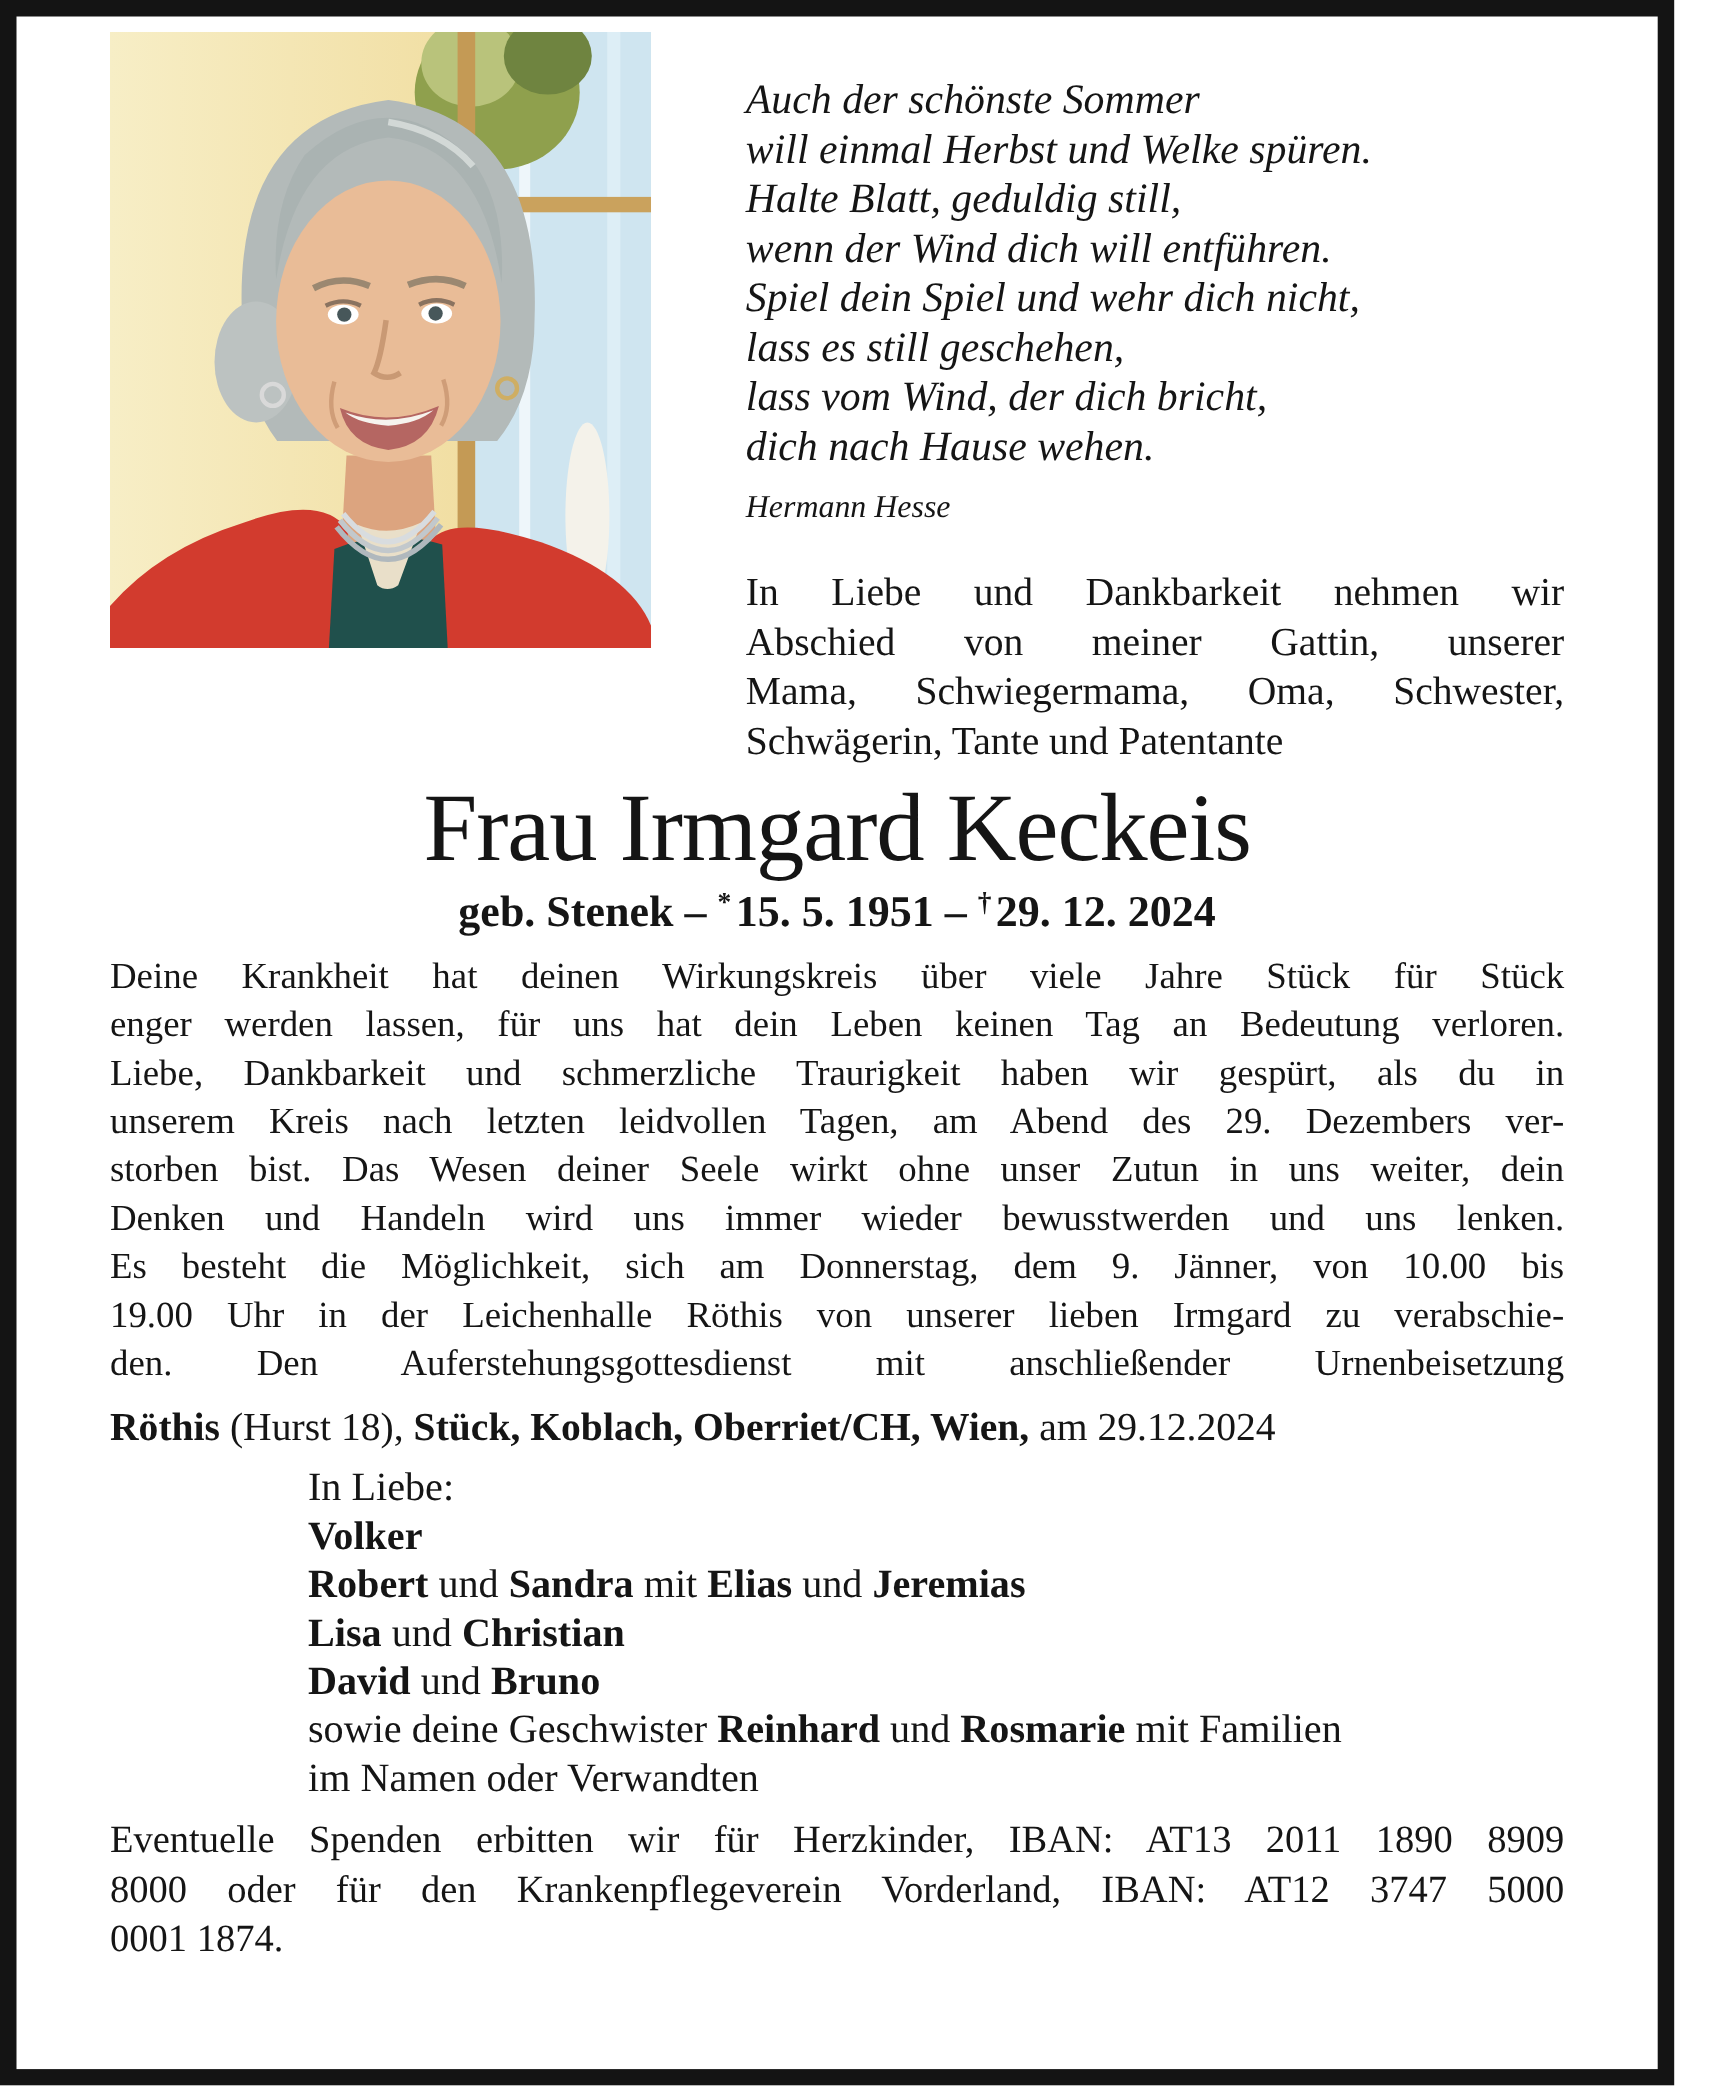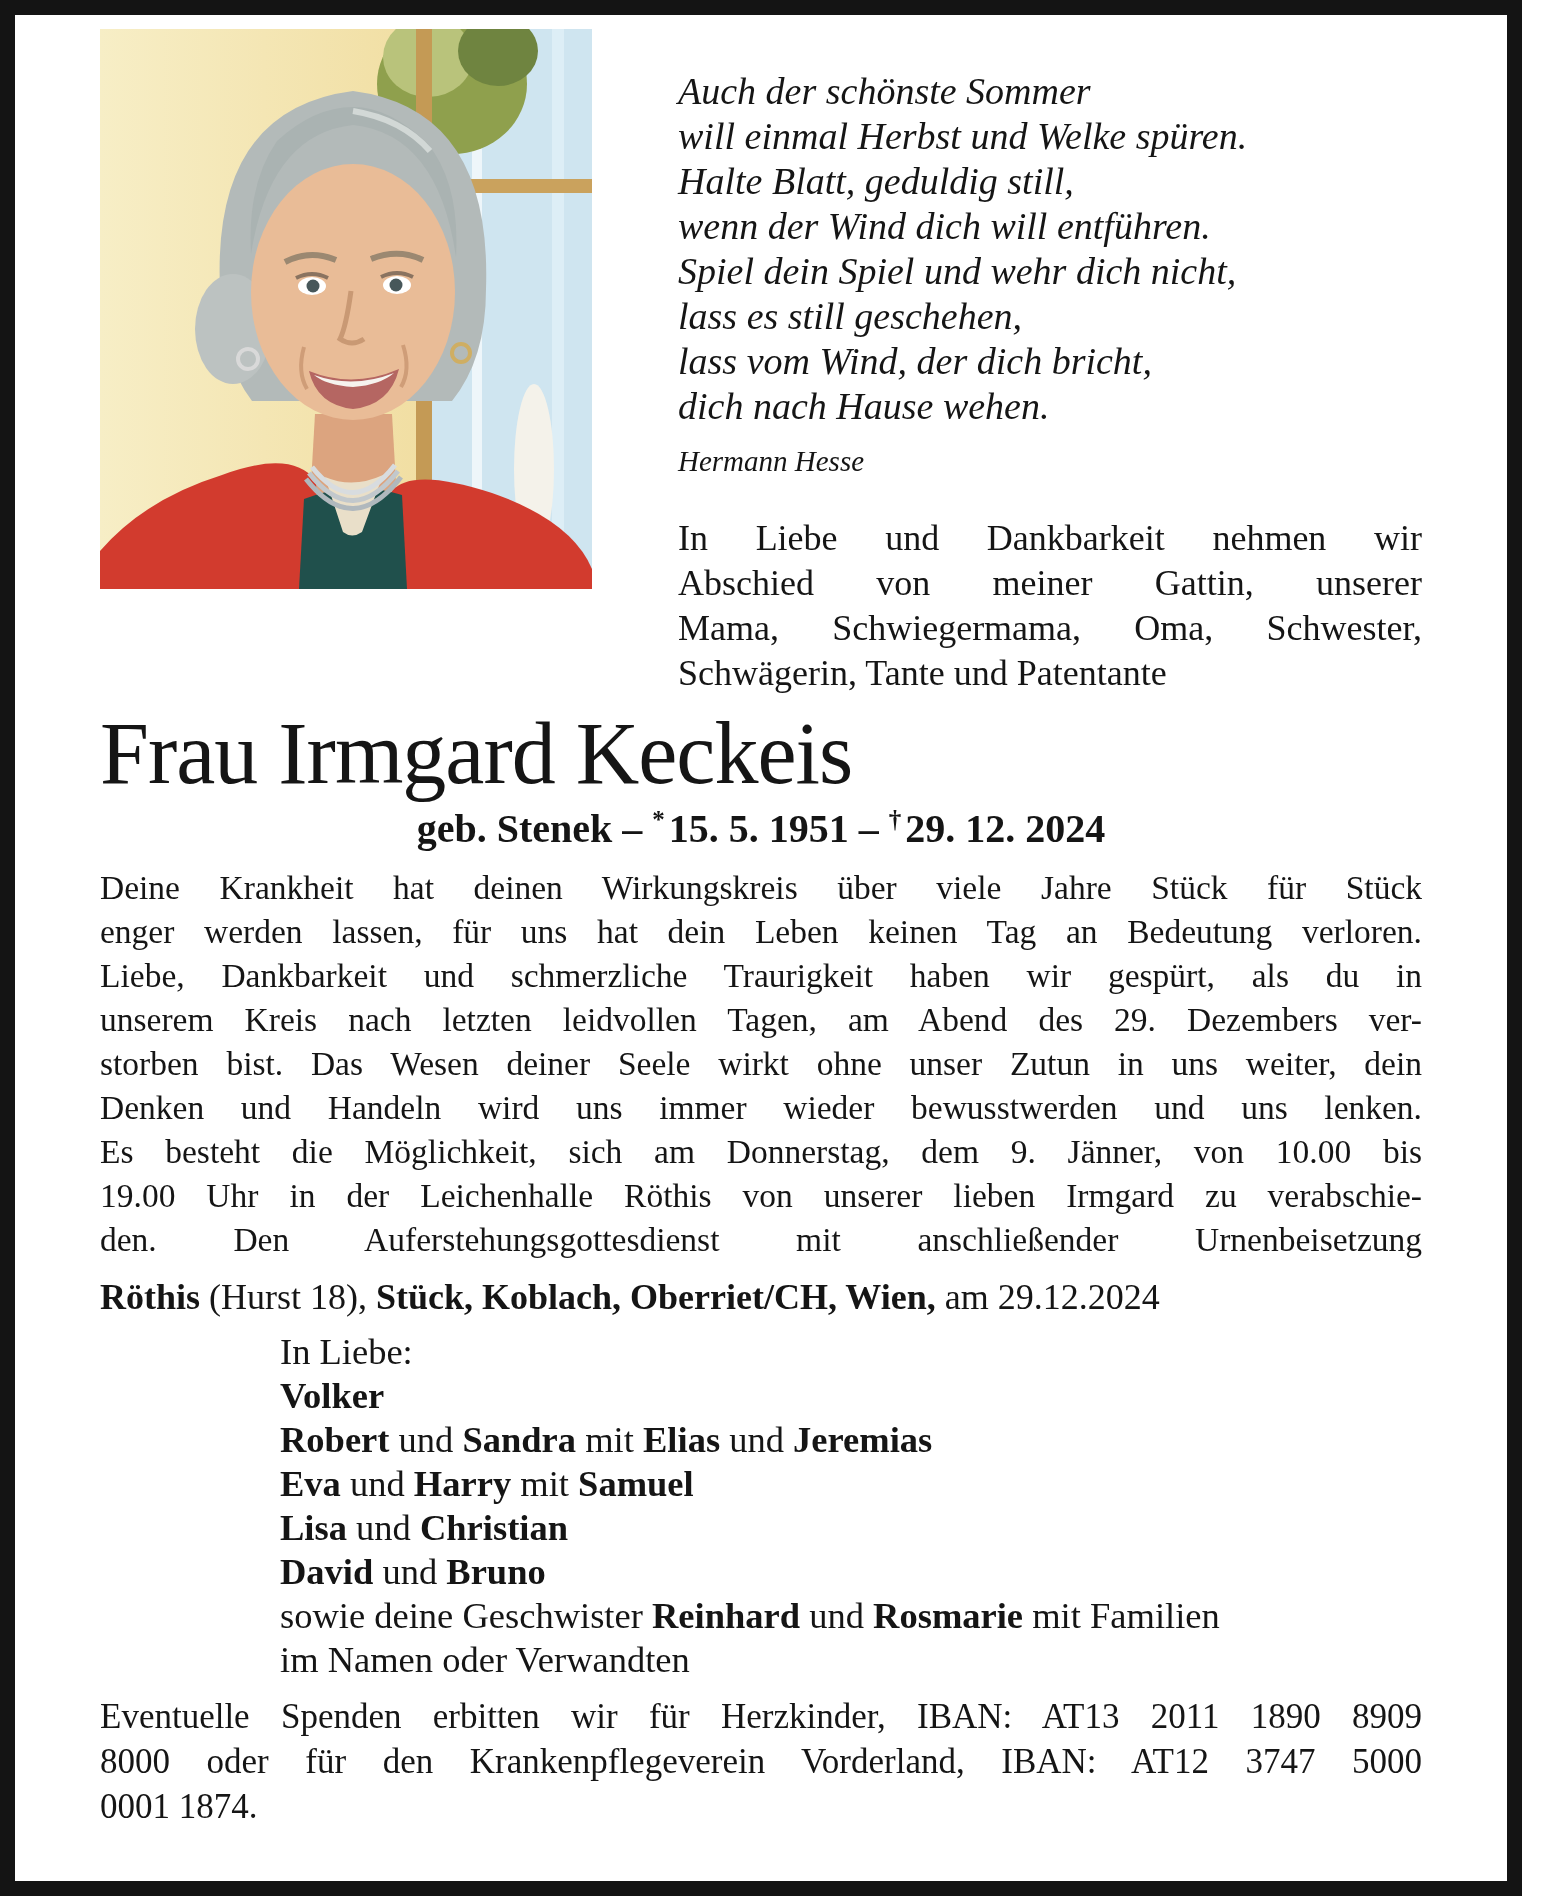--- a/index.html
+++ b/index.html
@@ -22,20 +22,21 @@
   .poem { margin-top:40px; font-style:italic; font-size:38px; line-height:45px; }
   .poem .pline { white-space:nowrap; }
   .poem-attr { margin-top:16px; font-style:italic; font-size:29px; }
 
   .intro { margin-top:38px; font-size:36px; line-height:45px; }
   .intro .jline { text-align:justify; text-align-last:justify; }
   .intro .jline:last-child { text-align-last:left; }
 
   .title {
     margin:10px 0 0 0; padding:0;
+    text-align:center;
     font-size:88px; font-weight:normal;
     letter-spacing:-1px;
     line-height:1.1;
   }
   .subtitle { margin-top:2px; text-align:center; font-size:40px; font-weight:bold; }
   .subtitle .dash { margin:0 10px; }
   .subtitle .sup { font-size:25px; vertical-align:14px; margin-right:4px; }
 
   .body-block { margin-top:14px; font-size:33.5px; line-height:44px; }
   .jline { text-align:justify; text-align-last:justify; }
@@ -159,21 +160,20 @@
       </div>
   </div>
 
   <div class="places"><b>Röthis</b><span> (Hurst 18), </span><b>Stück, Koblach, Oberriet/CH, Wien,</b><span> am 29.12.2024</span></div>
 
   <div class="mourners">
     <div class="mline">In Liebe:</div>
     <div>
         <div class="mline"><b>Volker</b></div>
         <div class="mline"><b>Robert</b><span> und </span><b>Sandra</b><span> mit </span><b>Elias</b><span> und </span><b>Jeremias</b></div>
-        <div class="mline"><b>Eva</b><span> und </span><b>Harry</b><span> mit </span><b>Samuel</b></div>
         <div class="mline"><b>Lisa</b><span> und </span><b>Christian</b></div>
         <div class="mline"><b>David</b><span> und </span><b>Bruno</b></div>
         <div class="mline"><span>sowie deine Geschwister </span><b>Reinhard</b><span> und </span><b>Rosmarie</b><span> mit Familien</span></div>
         <div class="mline"><span>im Namen oder Verwandten</span></div>
       </div>
   </div>
 
   <div class="donation">
       <div class="jline">Eventuelle Spenden erbitten wir für Herzkinder,  IBAN:  AT13 2011 1890 8909</div>
       <div class="jline">8000 oder für den Krankenpflegeverein Vorderland,  IBAN:  AT12 3747 5000</div>

